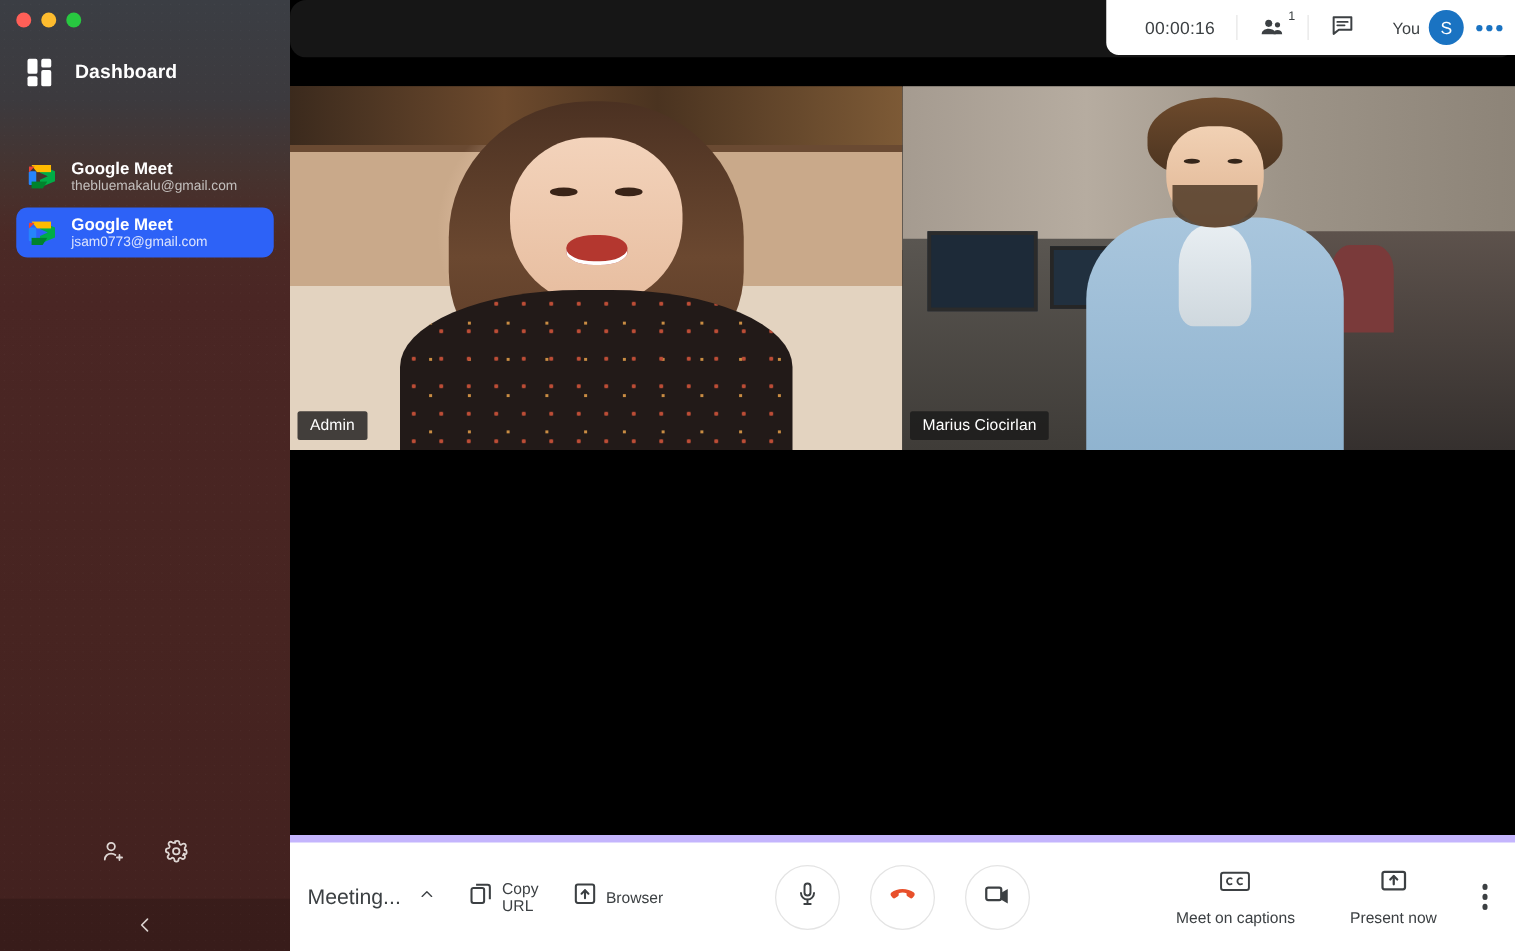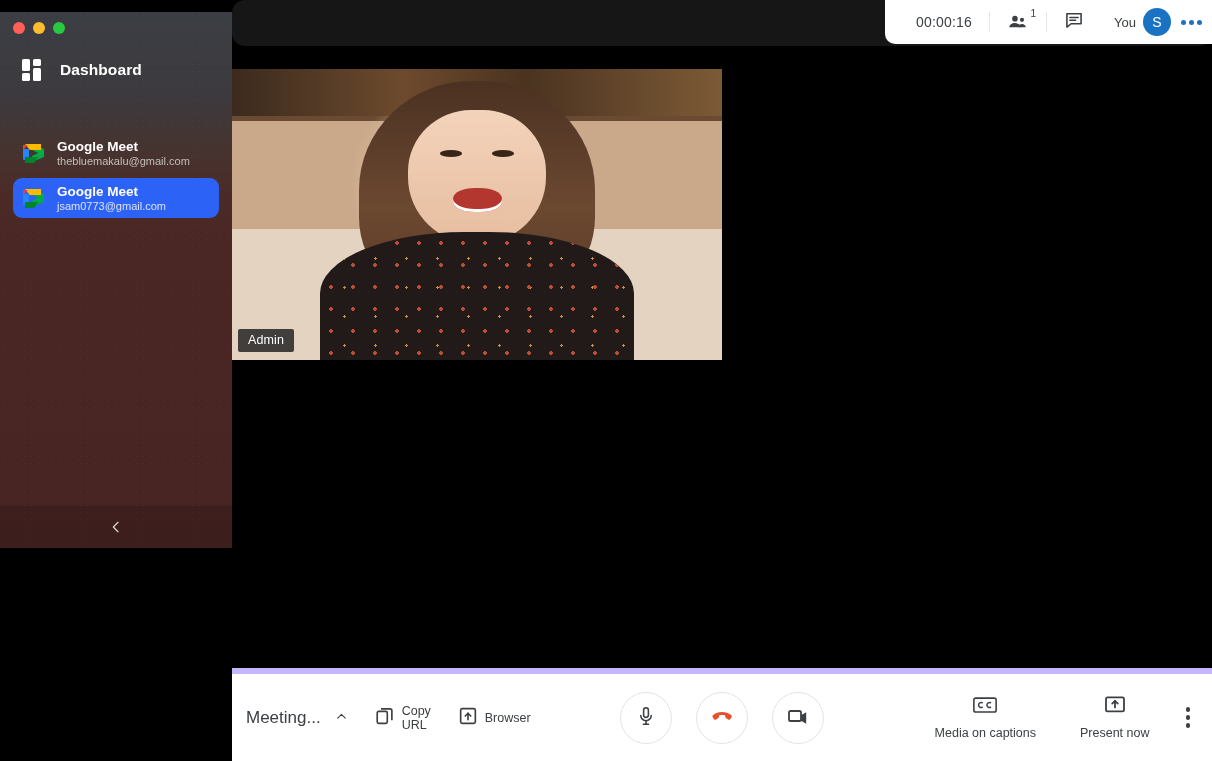--- a/index.html
+++ b/index.html
@@ -8,22 +8,22 @@
     width: 1212px; height: 761px;
     overflow: hidden;
     background: #000;
     font-family: "Liberation Sans", sans-serif;
     -webkit-font-smoothing: antialiased;
   }
   #app { position: relative; width: 1212px; height: 761px; }
 
   
   .sidebar {
-    position: absolute; left: 0; top: 12px;
-    width: 232px; height: 536px;
+    position: absolute; left: 0; top: 0;
+    width: 232px; height: 761px;
     background:
       linear-gradient(to bottom,
         #3b3e44 0px,
         #3c3a3e 80px,
         #46332f 140px,
         #4b2a26 185px,
         #4a2624 240px,
         #472421 500px,
         #42211f 761px);
     overflow: hidden;
@@ -403,20 +403,37 @@
           <div class="a1-hair"></div>
             <div class="a1-face"></div>
           <div class="a1-eye l"></div>
             <div class="a1-eye r"></div>
           <div class="a1-mouth"></div>
             <div class="a1-body"></div>
         </div>
         <div class="nametag">Admin</div>
       </div>
 
+      <div class="tile">
+        <div class="art art2">
+          <div class="a2-wall"></div>
+            <div class="a2-desk"></div>
+            <div class="a2-rt"></div>
+          <div class="a2-mon"></div>
+            <div class="a2-mon2"></div>
+          <div class="a2-shirt"></div>
+            <div class="a2-tee"></div>
+          <div class="a2-hair"></div>
+            <div class="a2-face"></div>
+            <div class="a2-beard"></div>
+          <div class="a2-eye l"></div>
+            <div class="a2-eye r"></div>
+        </div>
+        <div class="nametag">Marius Ciocirlan</div>
+      </div>
 
 
     </div>
 
     <div class="ctrlbar">
 
       <div class="meeting-sel">
         <span class="txt">Meeting...</span>
         <span>
           <svg width="17" height="13" viewBox="0 0 24 24" fill="none" stroke="#3c4043" stroke-width="2" stroke-linecap="round" stroke-linejoin="round">
@@ -476,21 +493,21 @@
       </div>
 
       <div class="right-group">
         <div class="wide-btn">
           <span>
             <svg width="26" height="20" viewBox="0 0 28 20" fill="none" stroke="#3c4043" stroke-width="1.7">
               <rect x="2" y="2.6" width="24" height="15" rx="2"></rect>
               <path d="M11 7.6a2.7 2.7 0 1 0 0 4.8M20 7.6a2.7 2.7 0 1 0 0 4.8" stroke-width="1.6" stroke-linecap="round"></path>
             </svg>
           </span>
-          <span class="lbl">Media on captions</span>
+          <span class="lbl">Meet on captions</span>
         </div>
 
         <div class="wide-btn">
           <span>
             <svg width="24" height="20" viewBox="0 0 24 20" fill="none" stroke="#3c4043" stroke-width="1.8" stroke-linejoin="round">
               <rect x="3" y="2.4" width="18" height="14" rx="1.6"></rect>
               <path d="M12 12.4V6" stroke-linecap="round"></path>
               <path d="M9.2 8.6L12 5.8l2.8 2.8" stroke-linecap="round"></path>
             </svg>
           </span>

